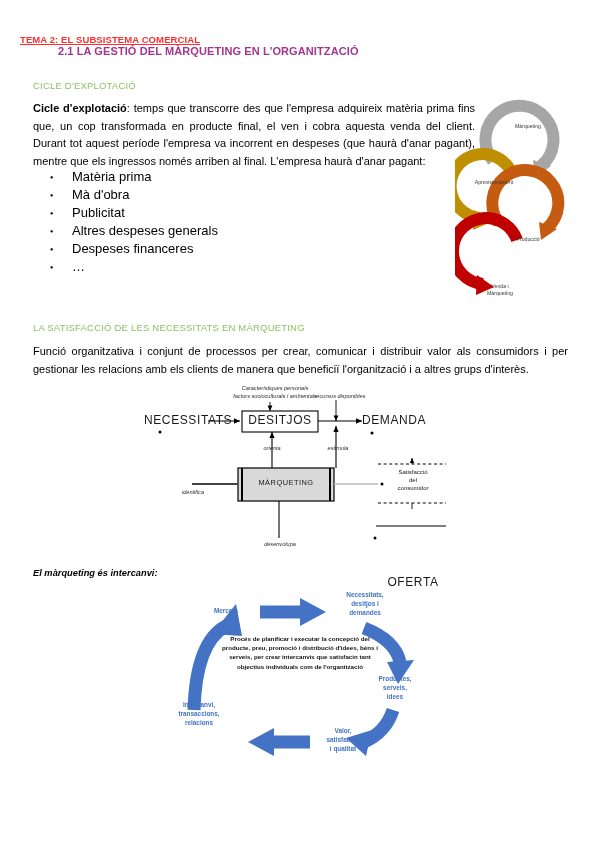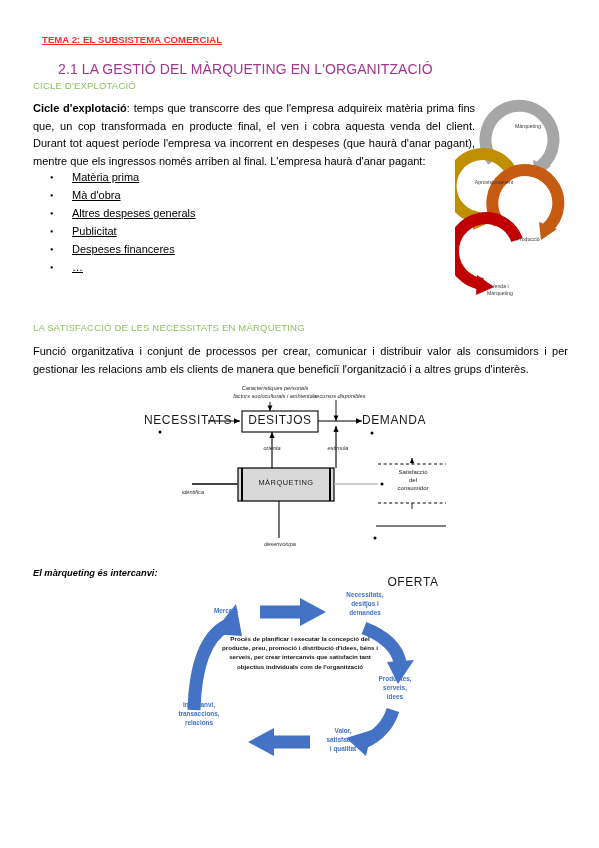--- a/index.html
+++ b/index.html
@@ -18,35 +18,35 @@
   .page {
     position: relative;
     width: 599px;
     height: 848px;
     padding: 0;
   }
 
   
   .h-tema {
     position: absolute;
-    left: 42px;
+    left: 20px;
     top: 34px;
     font-size: 9.5px;
     font-weight: bold;
     color: #FF2D2D;
     text-decoration: underline;
     letter-spacing: 0.1px;
     white-space: nowrap;
   }
   .h-sub {
     position: absolute;
     left: 58px;
-    top: 61px;
-    font-size: 14px;
-    font-weight: normal;
+    top: 45px;
+    font-size: 11px;
+    font-weight: bold;
     color: #A2368C;
     letter-spacing: 0.1px;
     white-space: nowrap;
   }
   .h-green {
     position: absolute;
     font-size: 9.5px;
     font-weight: normal;
     color: #8FBF62;
     letter-spacing: 0.2px;
@@ -74,26 +74,25 @@
   
   .bullets {
     position: absolute;
     left: 48px;
     top: 168px;
     margin: 0;
     padding: 0;
     list-style: none;
   }
   .bullets li {
-    font-size: 11px;
+    font-size: 13px;
     line-height: 18px;
     position: relative;
     padding-left: 24px;
     color: #000;
-    text-decoration: underline;
   }
   .bullets li:before {
     content: "\25CF";
     position: absolute;
     left: 2px;
     top: -0.5px;
     font-size: 5.5px;
     line-height: 18px;
     color: #000;
   }
@@ -180,22 +179,22 @@
   <div class="h-tema">TEMA 2: EL SUBSISTEMA COMERCIAL</div>
   <div class="h-sub">2.1 LA GESTIÓ DEL MÀRQUETING EN L'ORGANITZACIÓ</div>
   <div class="h-green" id="h-cicle">CICLE D'EXPLOTACIÓ</div>
   <div class="h-green" id="h-satis">LA SATISFACCIÓ DE LES NECESSITATS EN MÀRQUETING</div>
 
   <div class="para" id="para-cicle"><b>Cicle d'explotació</b><span>: temps que transcorre des que l'empresa adquireix matèria prima fins que, un cop transformada en producte final, el ven i cobra aquesta venda del client. Durant tot aquest període l'empresa va incorrent en despeses (que haurà d'anar pagant), mentre que els ingressos només arriben al final. L'empresa haurà d'anar pagant:</span></div>
 
   <ul class="bullets">
     <li>Matèria prima</li>
     <li>Mà d'obra</li>
+    <li>Publicitat</li>
     <li>Altres despeses generals</li>
-    <li>Publicitat</li>
     <li>Despeses financeres</li>
     <li>…</li>
   </ul>
 
   <div class="para" id="para-satis">Funció organitzativa i conjunt de processos per crear, comunicar i distribuir valor als consumidors i per gestionar les relacions amb els clients de manera que beneficiï l'organització i a altres grups d'interès.</div>
 
   <div class="para" id="para-intercanvi">El màrqueting  és intercanvi:</div>
 
   <div id="spiral">
     <svg width="145" height="235" viewBox="0 0 145 235">

